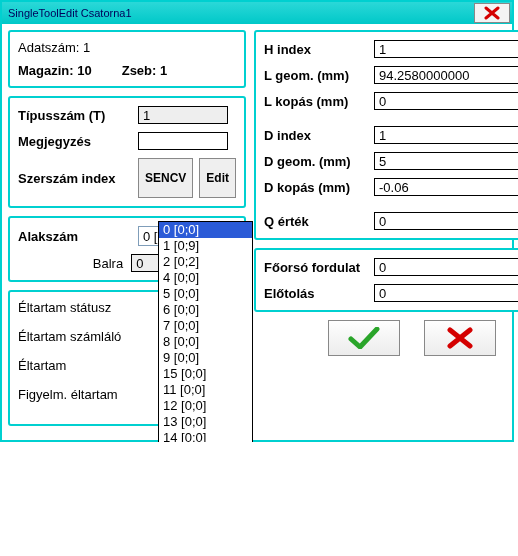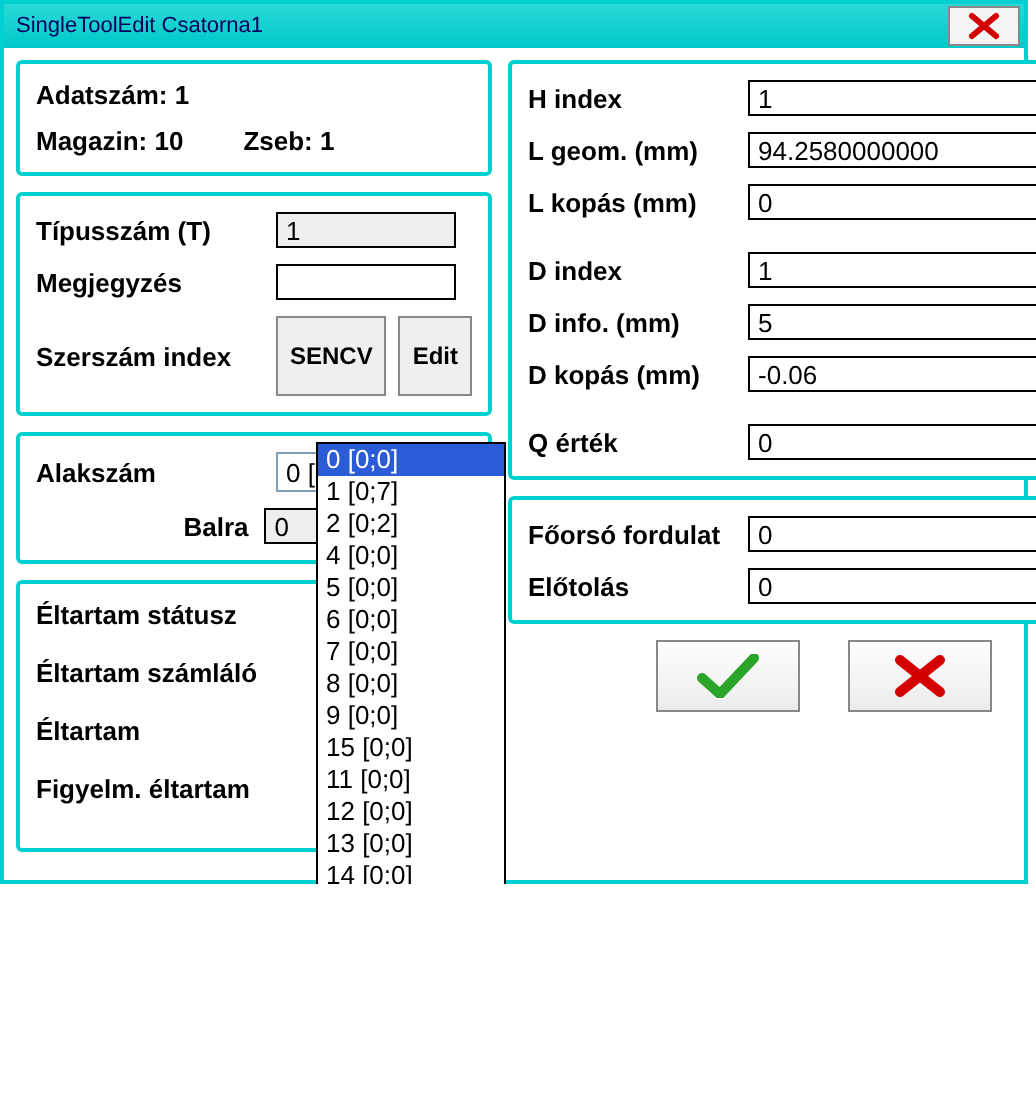--- a/index.html
+++ b/index.html
@@ -55,21 +55,21 @@
     margin-bottom: 8px;
     box-sizing: border-box;
     background: #fff;
   }
   .row {
     display: flex;
     align-items: center;
     margin-bottom: 8px;
   }
   .row:last-child { margin-bottom: 0; }
-  .label-bold { font-weight: bold; }
+  .label-bold { font-weight: normal; }
   .field-label {
     width: 120px;
     font-weight: bold;
   }
   .right-label { width: 110px; font-weight: bold; }
   .input {
     flex: 1;
     height: 18px;
     border: 1px solid #000;
     padding: 1px 4px;
@@ -239,21 +239,21 @@
           </div>
           <div class="row" style="margin-bottom:16px;">
             <span class="right-label">L kopás (mm)</span>
             <input class="input" value="0" style="">
           </div>
           <div class="row">
             <span class="right-label">D index</span>
             <input class="input" value="1" style="">
           </div>
           <div class="row">
-            <span class="right-label">D info. (mm)</span>
+            <span class="right-label">D geom. (mm)</span>
             <input class="input" value="5" style="">
           </div>
           <div class="row" style="margin-bottom:16px;">
             <span class="right-label">D kopás (mm)</span>
             <input class="input" value="-0.06" style="">
           </div>
           <div class="row">
             <span class="right-label">Q érték</span>
             <input class="input" value="0" style="">
           </div>
@@ -281,21 +281,21 @@
               <path d="M4 3 L24 19 M24 3 L4 19" stroke="#d40000" stroke-width="5" stroke-linecap="round"></path>
             </svg>
           </div>
         </div>
       </div>
     </div>
   </div>
 
   <div class="dropdown" id="alakszam-dropdown">
       <div class="dropdown-item selected">0 [0;0]</div>
-      <div class="dropdown-item">1 [0;7]</div>
+      <div class="dropdown-item">1 [0;9]</div>
       <div class="dropdown-item">2 [0;2]</div>
       <div class="dropdown-item">4 [0;0]</div>
       <div class="dropdown-item">5 [0;0]</div>
       <div class="dropdown-item">6 [0;0]</div>
       <div class="dropdown-item">7 [0;0]</div>
       <div class="dropdown-item">8 [0;0]</div>
       <div class="dropdown-item">9 [0;0]</div>
       <div class="dropdown-item">15 [0;0]</div>
       <div class="dropdown-item">11 [0;0]</div>
       <div class="dropdown-item">12 [0;0]</div>

